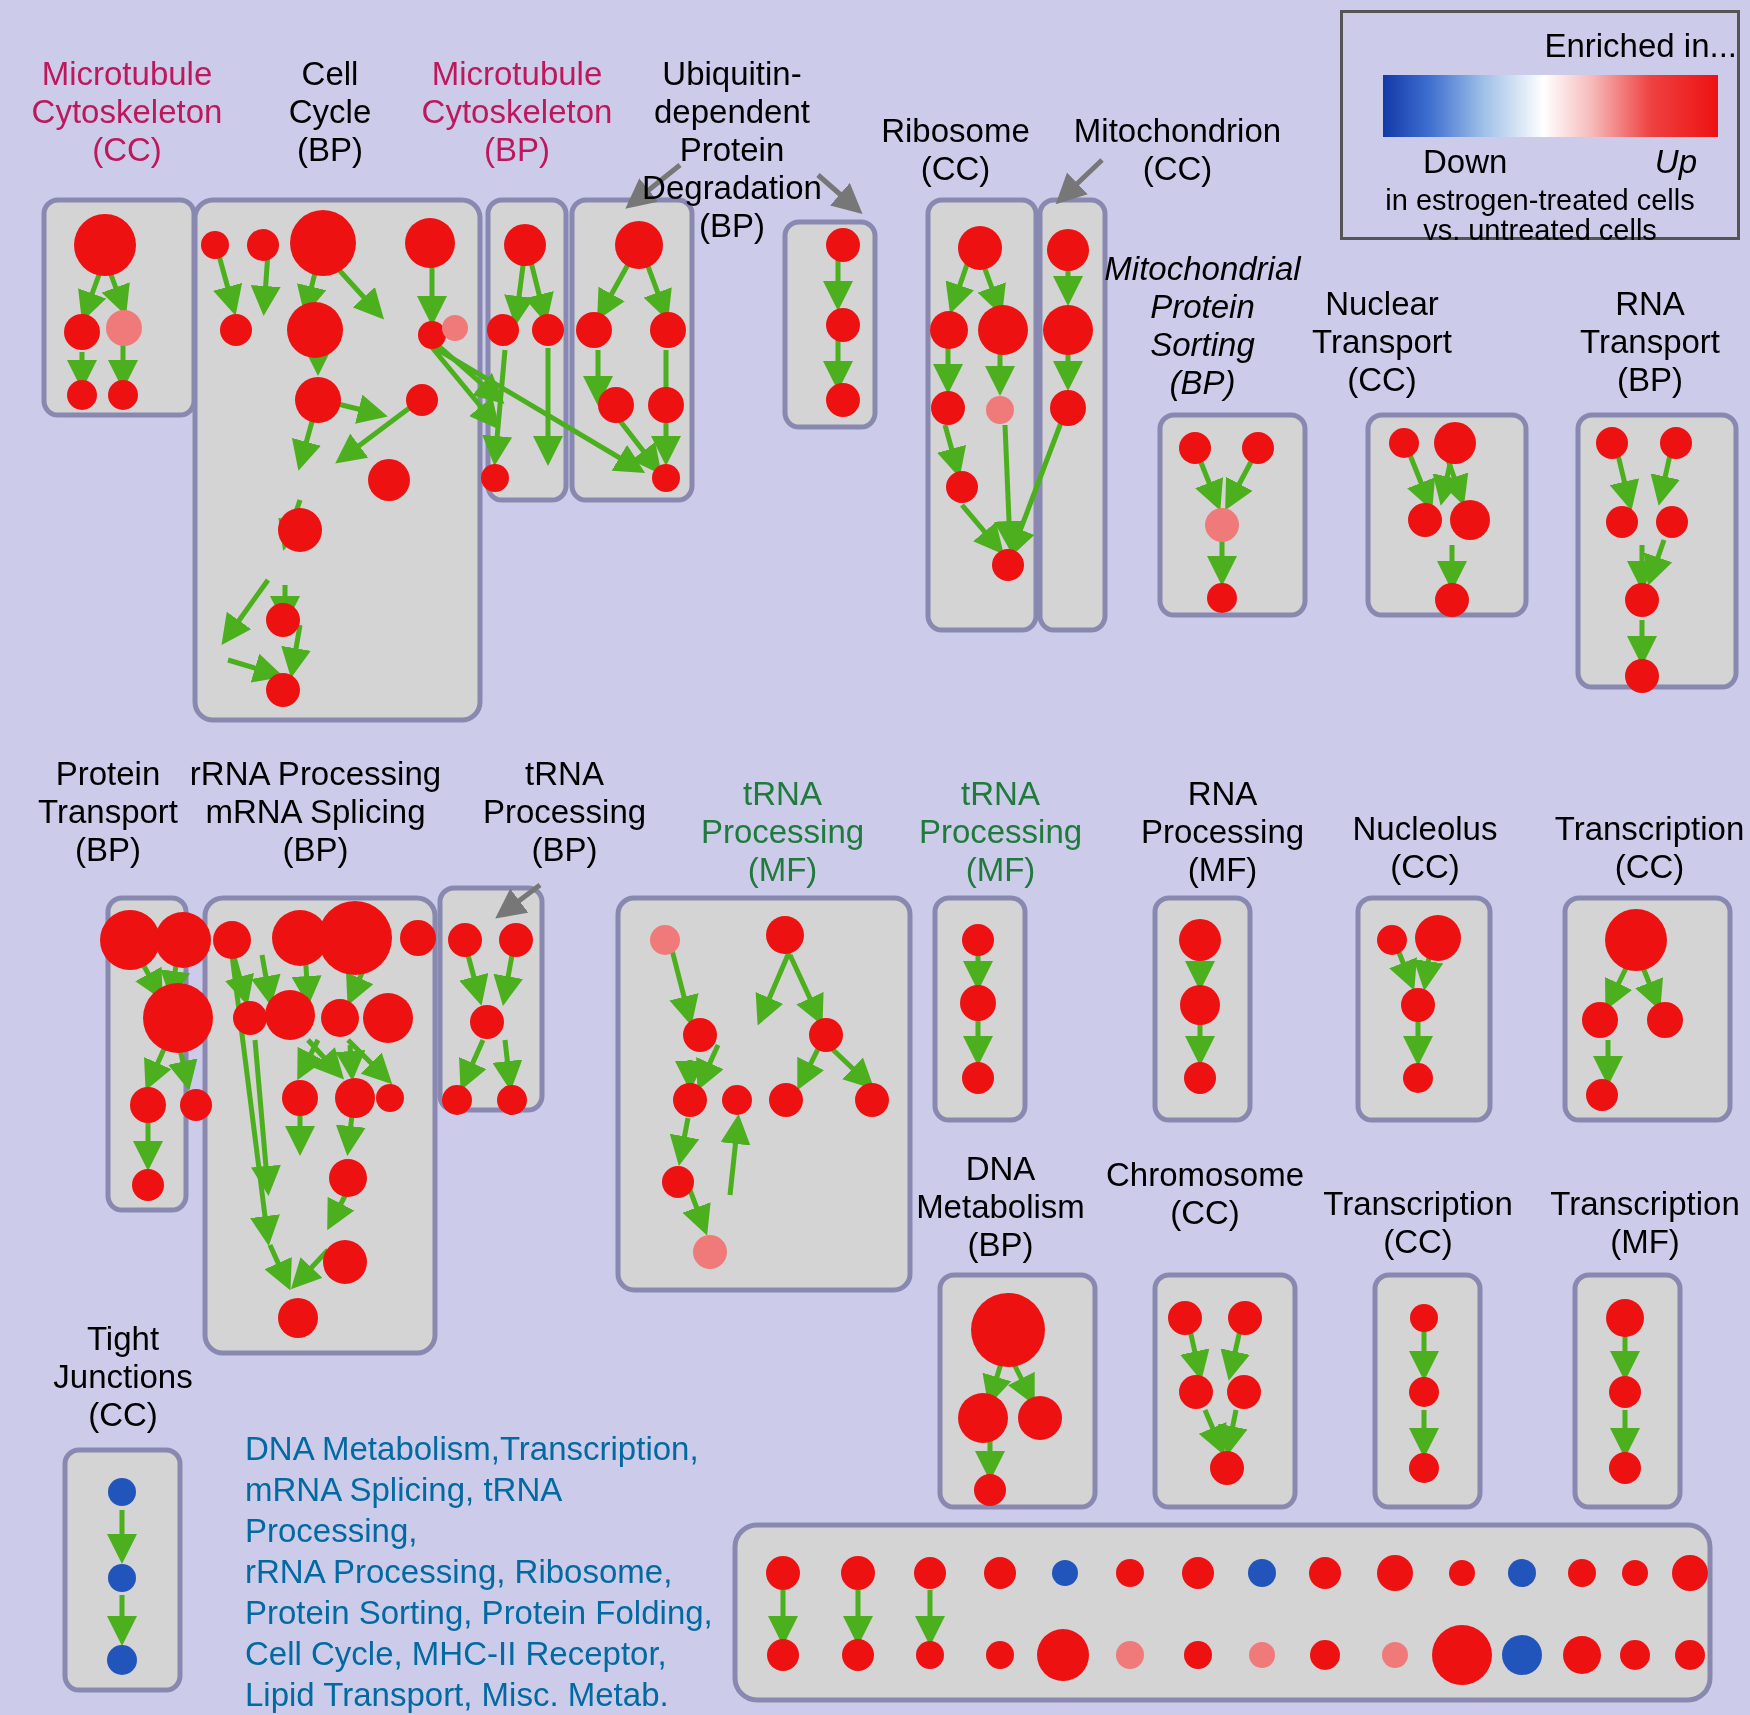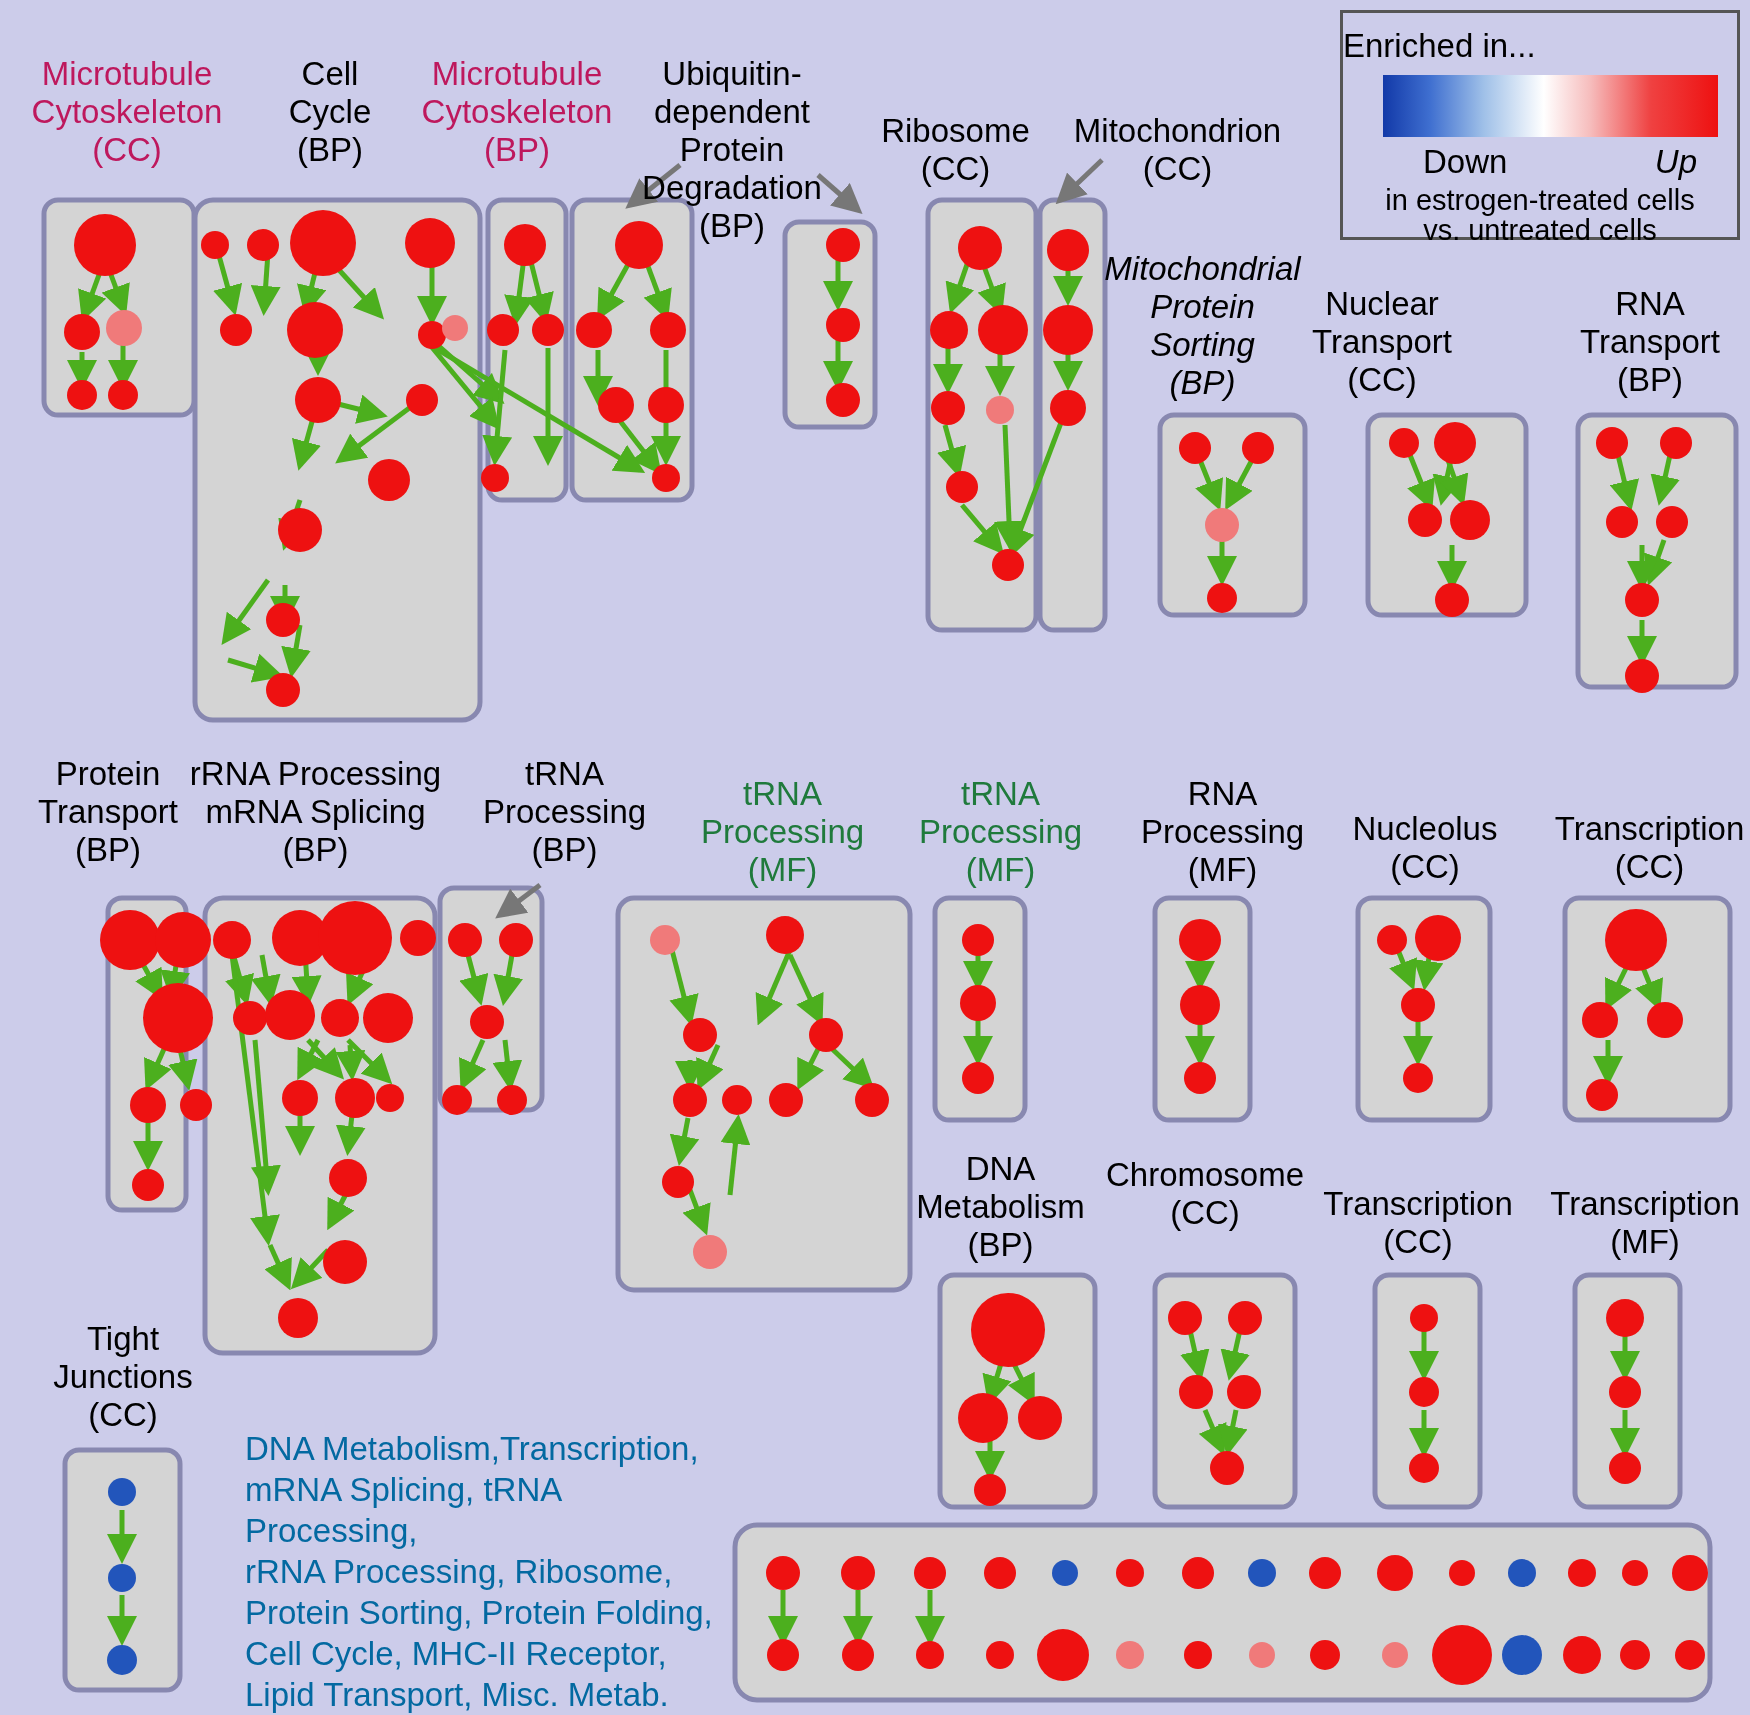--- a/index.html
+++ b/index.html
@@ -22,21 +22,21 @@
   }
   .label.cc-purple{color:#be185d;}
   .label.mf-green{color:#1f7a3c;}
   .legend{
     position:absolute;
     background:#ccccea;
     border:3px solid #555;
     box-sizing:border-box;
   }
   .legend-title{
-    position:absolute;width:100%;text-align:left;top:14px;
+    position:absolute;width:100%;text-align:right;top:14px;
     font-size:33px;color:#000;
   }
   .legend-bar{
     position:absolute;left:40px;top:62px;width:335px;height:62px;
     background:linear-gradient(to right,#1239a8 0%,#3f6fd0 14%,#9fc0e8 30%,#ffffff 48%,#f6bcbc 62%,#ef4141 80%,#ee1111 100%);
   }
   .legend-down{position:absolute;left:36px;top:130px;font-size:33px;margin-left:44px;}
   .legend-up{position:absolute;right:40px;top:130px;font-size:33px;font-style:italic;}
   .legend-sub{position:absolute;left:0;top:172px;width:100%;text-align:center;font-size:29px;line-height:30px;white-space:pre-line;}
   .textblock{

